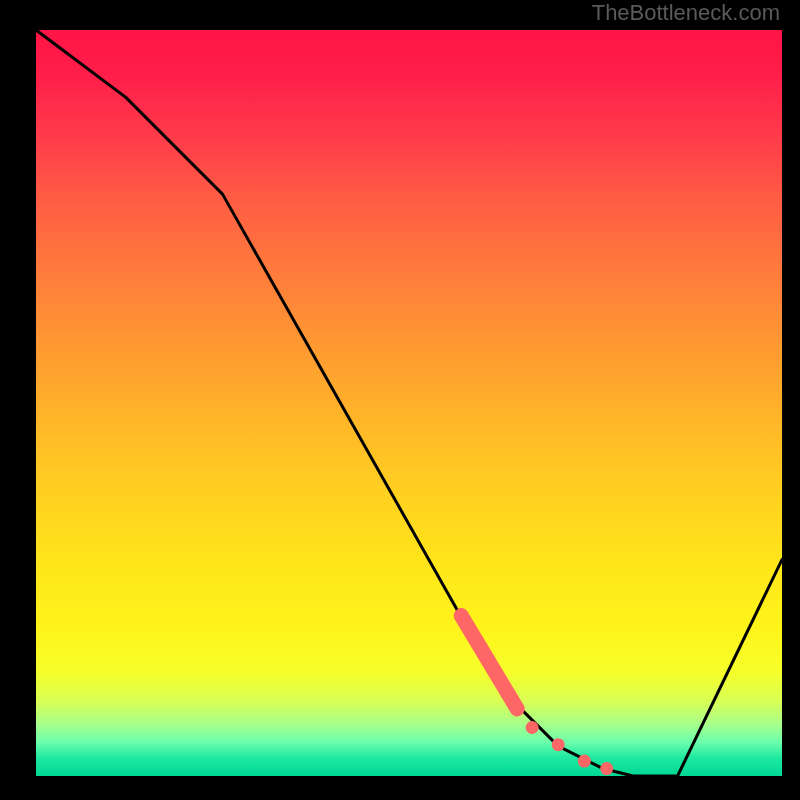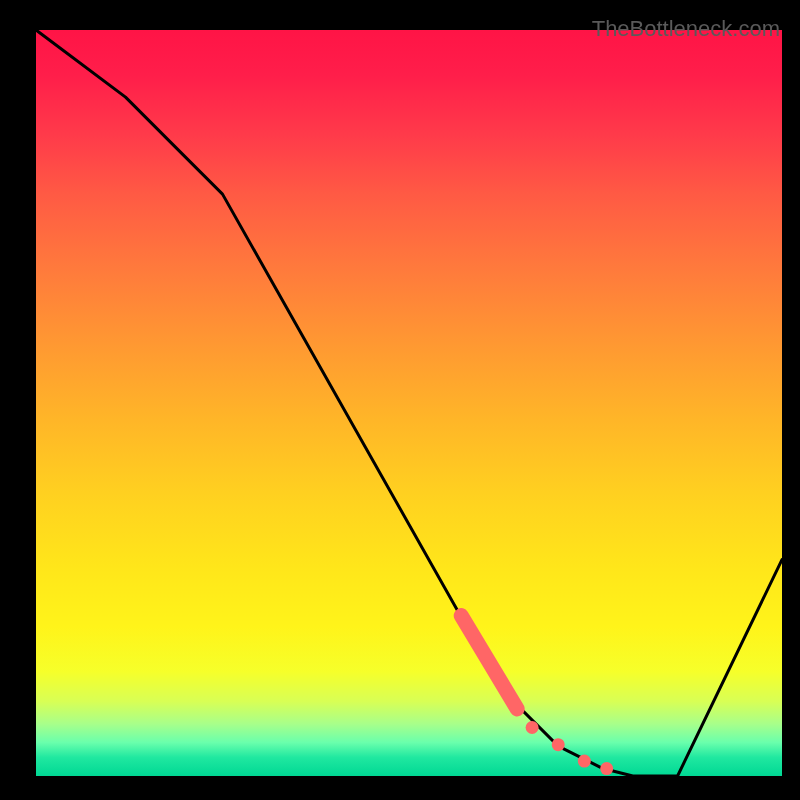--- a/index.html
+++ b/index.html
@@ -12,21 +12,21 @@
     font-family: Arial, sans-serif;
   }
   .container {
     position: relative;
     width: 800px;
     height: 800px;
     background: #000;
   }
   .watermark {
     position: absolute;
-    top: 16px;
+    top: 0;
     right: 20px;
     color: #5a5a5a;
     font-size: 22px;
     font-weight: 500;
     z-index: 10;
   }
   .plot-area {
     position: absolute;
     left: 36px;
     top: 30px;

